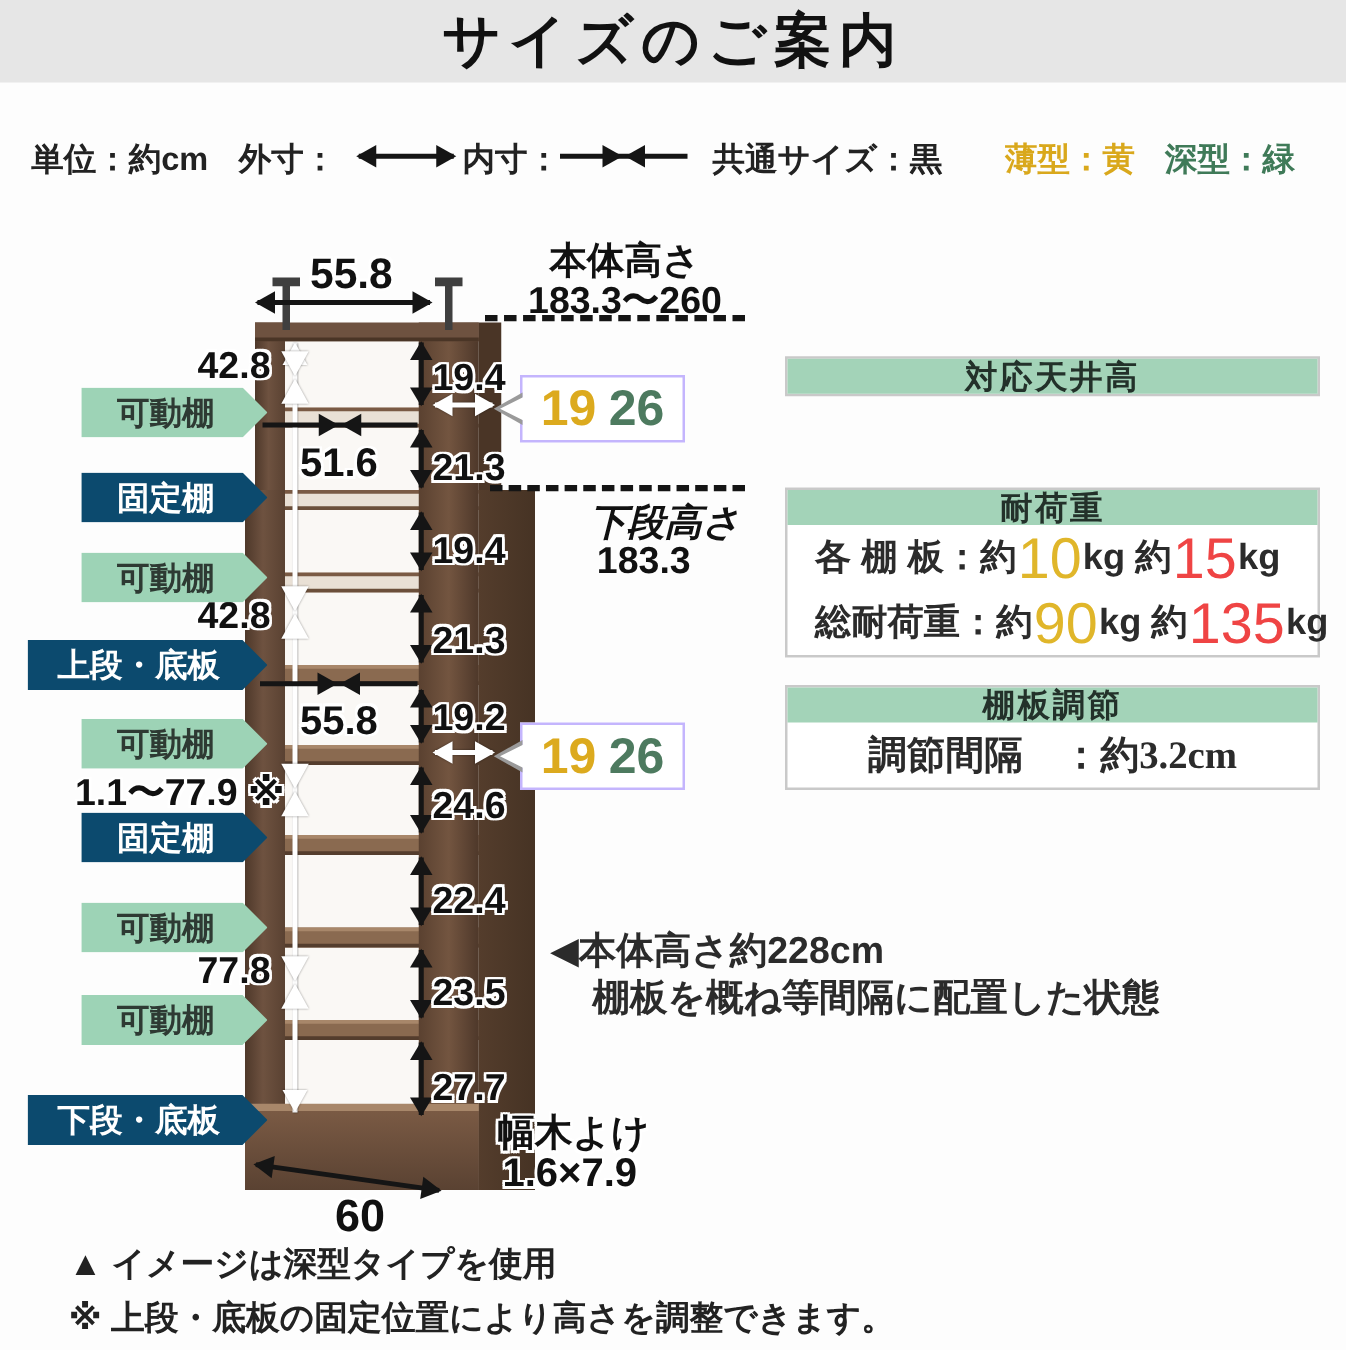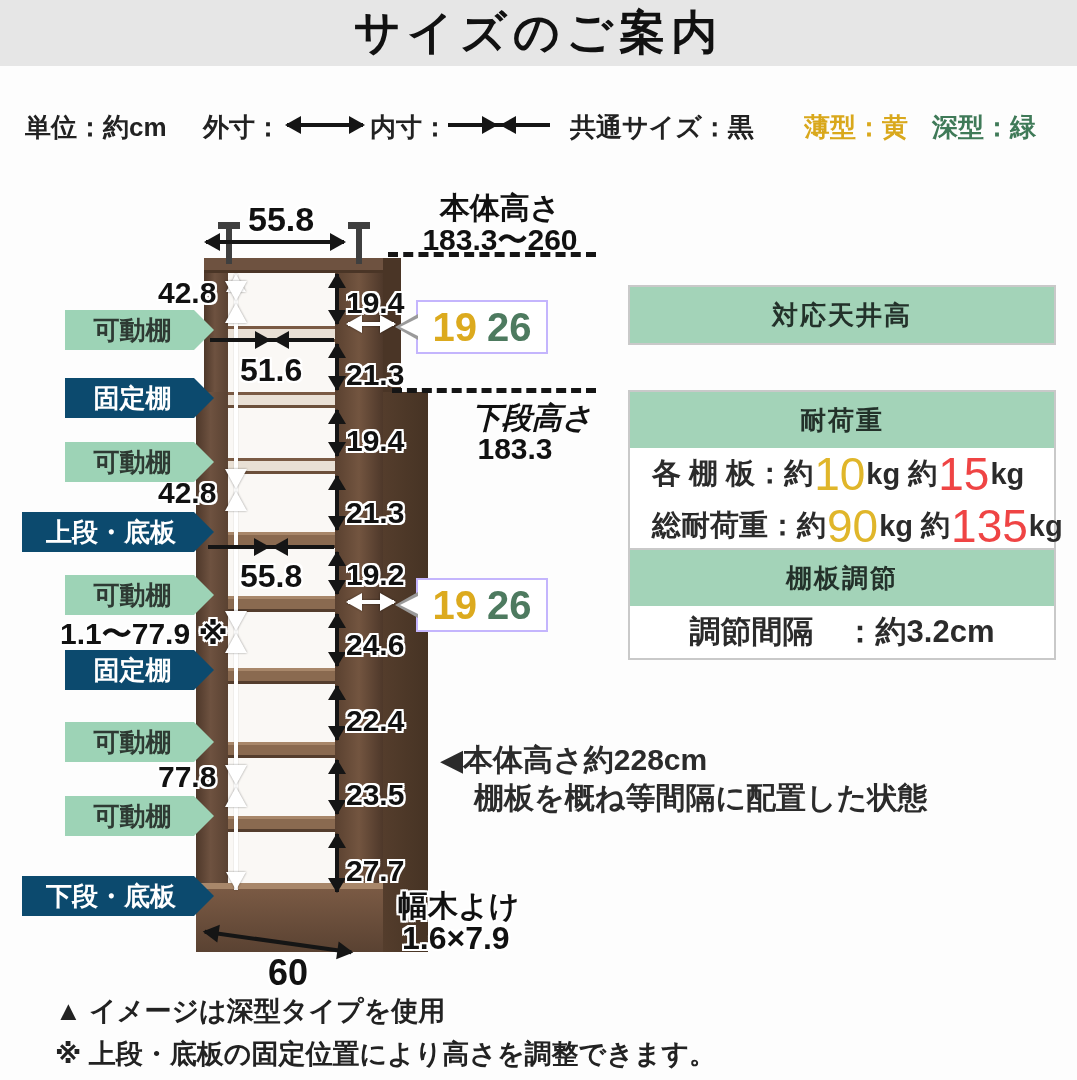--- a/index.html
+++ b/index.html
@@ -65,39 +65,39 @@
     border-top:13px solid transparent; border-bottom:13px solid transparent; border-right:23px solid #9a9a9a; }
   .callout::after  { content:""; position:absolute; left:-18px; top:50%; transform:translateY(-50%);
     border-top:10px solid transparent; border-bottom:10px solid transparent; border-right:20px solid #ffffff; }
   .callout .thin { color:#dcaa1e; }
   .callout .deep { color:#4d7a5f; }
   
   .bolt { position:absolute; width:6px; height:36px; background:#3f3f3f; }
   .bolt::before { content:""; position:absolute; left:-8px; top:-6px; width:22px; height:7px; background:#3f3f3f; }
   
   .ibox { position:absolute; left:628px; width:424px; border:2px solid #c9c9c9; background:#fff; }
-  .ibox-header { height:56px; background:#a3d3b8; display:flex; align-items:center; justify-content:center;
+  .ibox-header { height:28px; background:#a3d3b8; display:flex; align-items:center; justify-content:center;
     font-size:26px; font-weight:bold; color:#23312a; letter-spacing:2px; }
   .ibox-body { display:flex; align-items:center; justify-content:center; font-size:31px; font-weight:bold; color:#2b2b2b; }
   .load-row { display:flex; align-items:center; height:52px; padding-left:22px; font-size:29px; font-weight:bold; color:#2b2b2b; white-space:nowrap; }
   .bignum { font-size:46px; font-weight:normal; line-height:1; margin:0 1px; }
   .bignum.thin { color:#e0b62a; }
   .bignum.deep { color:#ef4444; }
   .note { position:absolute; font-size:27px; font-weight:bold; color:#222; white-space:nowrap; }
   .ann { position:absolute; font-size:30px; font-weight:bold; color:#2b2b2b; white-space:nowrap; }
 </style>
 </head>
 <body>
 
 <div class="page">
 
   <div class="title-band">サイズのご案内</div>
 
   <div class="legend-item" style="left:25px">単位：約cm</div>
-  <div class="legend-item" style="left:203px">外寸：</div>
+  <div class="legend-item" style="left:191px">外寸：</div>
   <div class="harrow out" style="left:287px; top:123px; width:76px;"></div>
   <div class="legend-item" style="left:370px">内寸：</div>
   <div class="harrow in" style="left:448px; top:123px; width:102px;"></div>
   <div class="legend-item" style="left:570px">共通サイズ：黒</div>
   <div class="legend-item yellow" style="left:788px">薄型：黄</div>
   <div class="legend-item green-text" style="left:932px">深型：緑</div>
 
   <div>
 
     <div class="wood" style="left:228px; top:270px; width:107px; height:625px; background:#faf8f5;"></div>
@@ -226,19 +226,19 @@
     <div class="load-row">
       <span>各 棚 板</span><span>：約</span><span class="bignum thin">10</span><span>kg</span>&nbsp;<span>約</span><span class="bignum deep">15</span><span>kg</span>
     </div>
     <div class="load-row">
       <span>総耐荷重</span><span>：約</span><span class="bignum thin">90</span><span>kg</span>&nbsp;<span>約</span><span class="bignum deep">135</span><span>kg</span>
     </div>
   </div>
 
   <div class="ibox" style="top:548px;">
     <div class="ibox-header">棚板調節</div>
-    <div class="ibox-body" style="height:52px;">調節間隔　：約3.2cm</div>
+    <div class="ibox-body" style="height:52px;font-family:Liberation Serif, serif;">調節間隔　：約3.2cm</div>
   </div>
 
   <div class="note" style="left:55px; top:993px;">▲ イメージは深型タイプを使用</div>
   <div class="note" style="left:55px; top:1036px;">※ 上段・底板の固定位置により高さを調整できます。</div>
 
 </div>
 
 </body></html>

